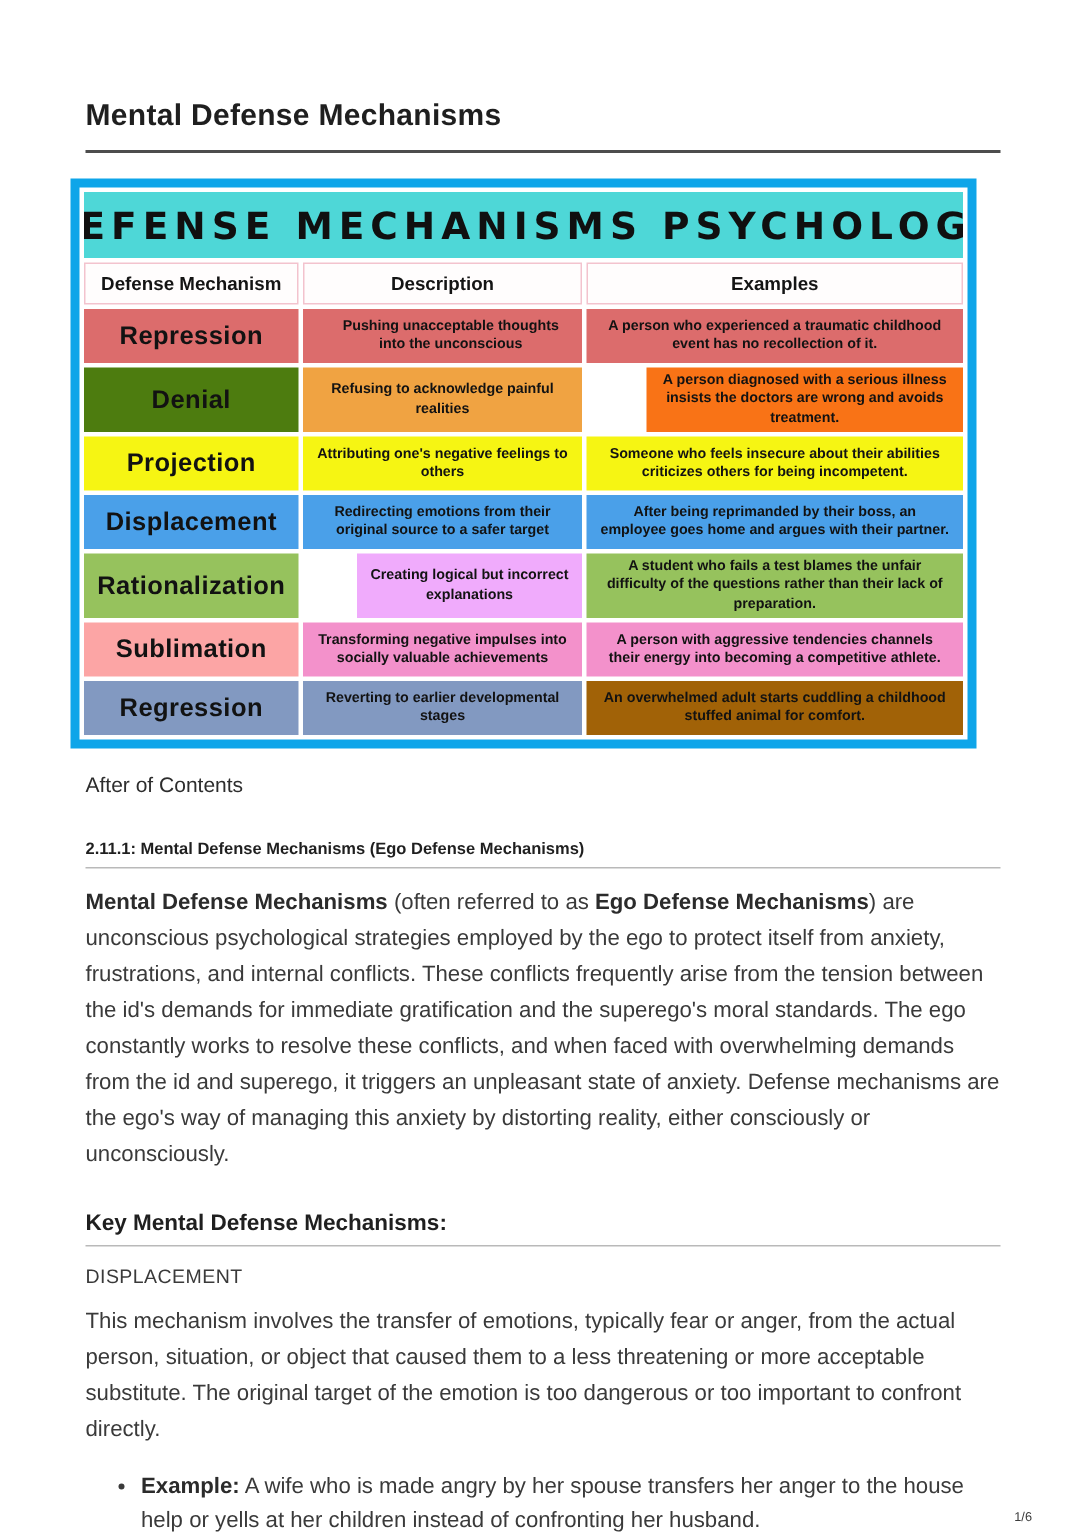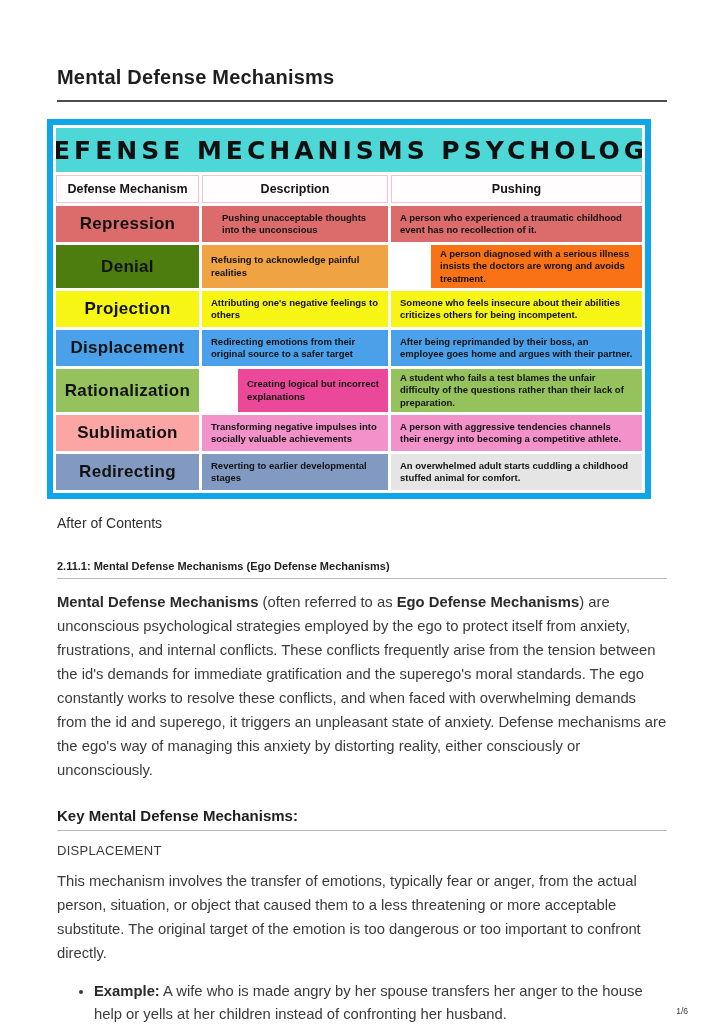--- a/index.html
+++ b/index.html
@@ -75,20 +75,21 @@
     justify-content: center;
     font-weight: bold;
     font-size: 12.5px;
     color: #141414;
   }
   .fig-cell {
     min-height: 36px;
     display: flex;
     align-items: center;
     justify-content: center;
+    text-align: center;
     padding: 3px 9px;
     box-sizing: border-box;
     color: #121212;
   }
   .fig-cell.mech {
     font-size: 17px;
     font-weight: bold;
     letter-spacing: 0.3px;
   }
   .fig-cell.desc, .fig-cell.ex {
@@ -154,21 +155,21 @@
 <div class="page">
 
   <h1 class="doc-title">Mental Defense Mechanisms</h1>
   <hr class="rule-heavy">
 
   <div class="figure">
     <div class="fig-title" id="fig-title" style="background: rgb(78, 215, 215);">DEFENSE MECHANISMS PSYCHOLOGY</div>
     <div class="fig-grid-row">
       <div class="fig-th">Defense Mechanism</div>
       <div class="fig-th">Description</div>
-      <div class="fig-th">Pushing</div>
+      <div class="fig-th">Examples</div>
     </div>
     <div id="fig-rows">
     <div class="fig-grid-row">
       <div class="fig-cell mech" style="background: rgb(220, 108, 108);">Repression</div>
       <div class="fig-cell desc" style="background: rgb(220, 108, 108); padding-left: 20px;">Pushing unacceptable thoughts into the unconscious</div>
       <div class="fig-cell ex" style="background: rgb(220, 108, 108);">A person who experienced a traumatic childhood event has no recollection of it.</div>
     </div>
 
     <div class="fig-grid-row">
       <div class="fig-cell mech" style="background: #4d7c0f;">Denial</div>
@@ -183,34 +184,34 @@
     </div>
 
     <div class="fig-grid-row">
       <div class="fig-cell mech" style="background: rgb(74, 160, 233);">Displacement</div>
       <div class="fig-cell desc" style="background: rgb(74, 160, 233);">Redirecting emotions from their original source to a safer target</div>
       <div class="fig-cell ex" style="background: rgb(74, 160, 233);">After being reprimanded by their boss, an employee goes home and argues with their partner.</div>
     </div>
 
     <div class="fig-grid-row">
       <div class="fig-cell mech" style="background: rgb(150, 194, 93);">Rationalization</div>
-      <div class="fig-cell desc" style="background: #ec4899; margin-left: 36px;">Creating logical but incorrect explanations</div>
+      <div class="fig-cell desc" style="background: #f0abfc; margin-left: 36px;">Creating logical but incorrect explanations</div>
       <div class="fig-cell ex" style="background: rgb(150, 194, 93);">A student who fails a test blames the unfair difficulty of the questions rather than their lack of preparation.</div>
     </div>
 
     <div class="fig-grid-row">
       <div class="fig-cell mech" style="background: #fca5a5;">Sublimation</div>
       <div class="fig-cell desc" style="background: rgb(243, 145, 203);">Transforming negative impulses into socially valuable achievements</div>
       <div class="fig-cell ex" style="background: rgb(243, 145, 203);">A person with aggressive tendencies channels their energy into becoming a competitive athlete.</div>
     </div>
 
     <div class="fig-grid-row">
-      <div class="fig-cell mech" style="background: rgb(130, 153, 193);">Redirecting</div>
+      <div class="fig-cell mech" style="background: rgb(130, 153, 193);">Regression</div>
       <div class="fig-cell desc" style="background: rgb(130, 153, 193);">Reverting to earlier developmental stages</div>
-      <div class="fig-cell ex" style="background: #e5e5e5;">An overwhelmed adult starts cuddling a childhood stuffed animal for comfort.</div>
+      <div class="fig-cell ex" style="background: #a16207;">An overwhelmed adult starts cuddling a childhood stuffed animal for comfort.</div>
     </div>
   </div>
   </div>
 
   <p class="toc">After of Contents</p>
 
   <h2 class="section-heading">2.11.1: Mental Defense Mechanisms (Ego Defense Mechanisms)</h2>
   <hr class="rule-light">
 
   <p class="body-text"><b>Mental Defense Mechanisms</b><span> (often referred to as </span><b>Ego Defense Mechanisms</b><span>) are unconscious psychological strategies employed by the ego to protect itself from anxiety, frustrations, and internal conflicts. These conflicts frequently arise from the tension between the id's demands for immediate gratification and the superego's moral standards. The ego constantly works to resolve these conflicts, and when faced with overwhelming demands from the id and superego, it triggers an unpleasant state of anxiety. Defense mechanisms are the ego's way of managing this anxiety by distorting reality, either consciously or unconsciously.</span></p>

